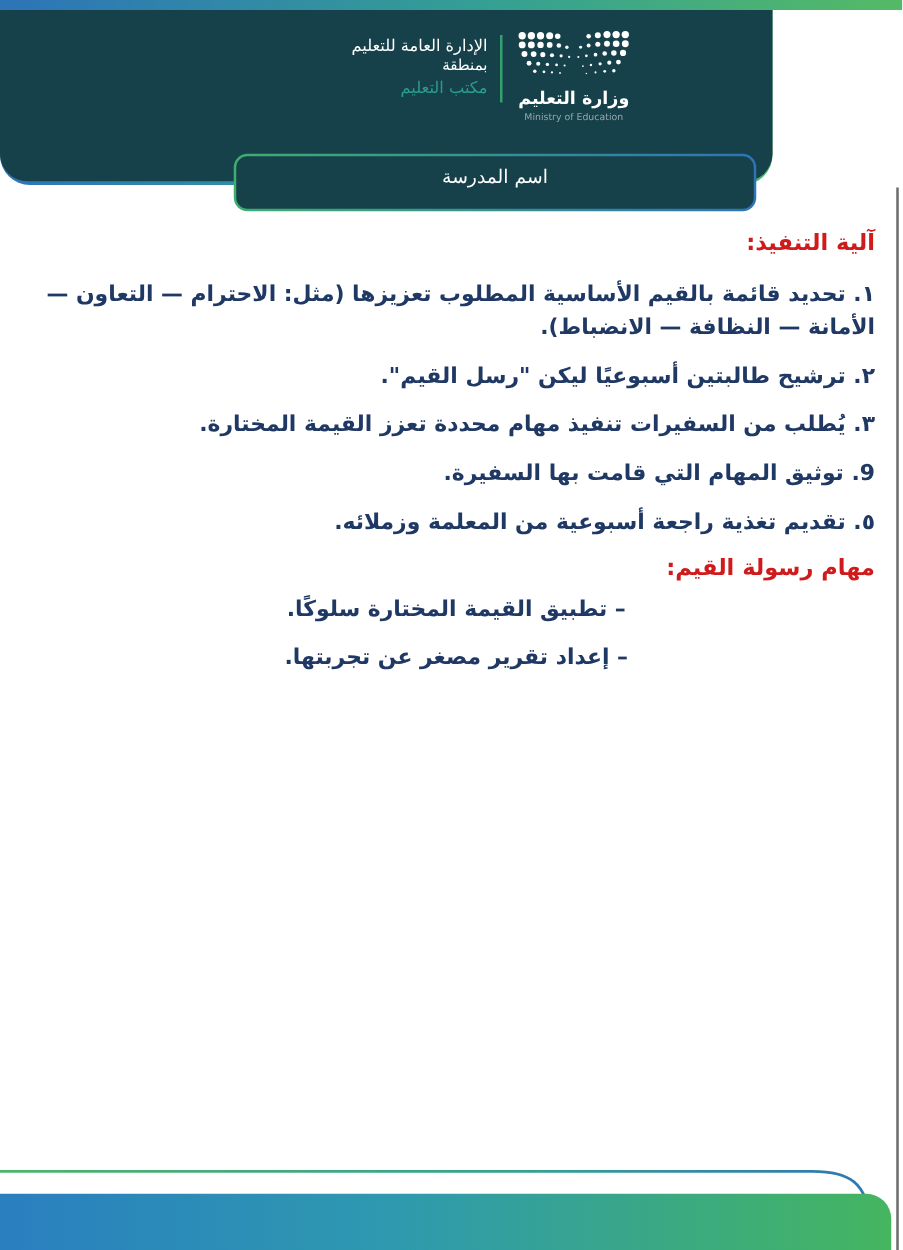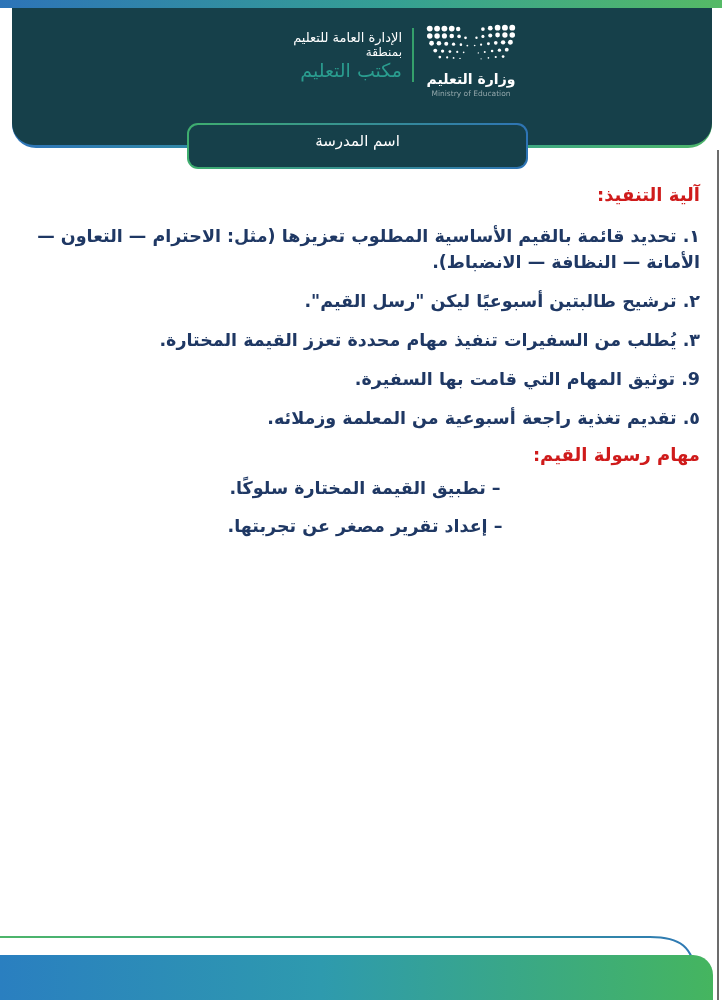--- a/index.html
+++ b/index.html
@@ -8,48 +8,48 @@
     background:#ffffff;overflow:hidden;
     font-family:"DejaVu Sans","Liberation Sans",sans-serif;
   }
   
   .top-strip{
     position:absolute;left:0;top:0;width:722px;height:8px;
     background:linear-gradient(90deg,#2d74b8 0%,#35a093 55%,#55ba66 100%);
   }
   
   .header-wrap{
-    position:absolute;left:12px;top:8px;width:700px;height:140px;
+    position:absolute;left:0;top:8px;width:618px;height:140px;
     background:linear-gradient(90deg,#2e74b8 0%,#35a093 55%,#4db56a 100%);
     border-radius:0 0 24px 24px;
   }
   .header-band{
     position:absolute;left:0;top:0;right:0;bottom:3px;
     background:#16404a;border-radius:0 0 22px 22px;
   }
   .lockup{
     position:absolute;left:240px;top:16px;width:268px;height:112px;
     display:flex;flex-direction:row;align-items:flex-start;
   }
   .dept-text{
     width:150px;text-align:right;direction:rtl;margin-top:6px;
     color:#ffffff;font-size:13px;line-height:15px;
   }
   .dept-line2{font-size:12px;}
-  .dept-office{color:#2a9d8f;font-size:19px;margin-top:3px;}
+  .dept-office{color:#2a9d8f;font-size:13px;margin-top:3px;}
   .logo-divider{
     width:2px;height:54px;background:#35a06b;margin:4px 9px 0 10px;flex:none;
   }
   .logo-col{display:flex;flex-direction:column;align-items:center;width:96px;}
   .logo-dots{width:92px;height:44px;display:block;}
   .ministry-ar{color:#ffffff;font-size:14px;font-weight:bold;margin-top:3px;white-space:nowrap;}
   .ministry-en{color:#93a7ab;font-size:7.5px;margin-top:2px;white-space:nowrap;}
   
   .school-tab-wrap{
-    position:absolute;left:187px;top:123px;width:341px;height:46px;
+    position:absolute;left:187px;top:123px;width:418px;height:46px;
     background:linear-gradient(90deg,#3fae6f 0%,#2e74b5 100%);
     border-radius:11px;padding:2px;box-sizing:border-box;z-index:5;
   }
   .school-tab{
     width:100%;height:100%;background:#16404a;border-radius:9px;
     color:#ffffff;font-size:15px;text-align:center;box-sizing:border-box;
     padding-top:7px;direction:rtl;
   }
   
   .content{

